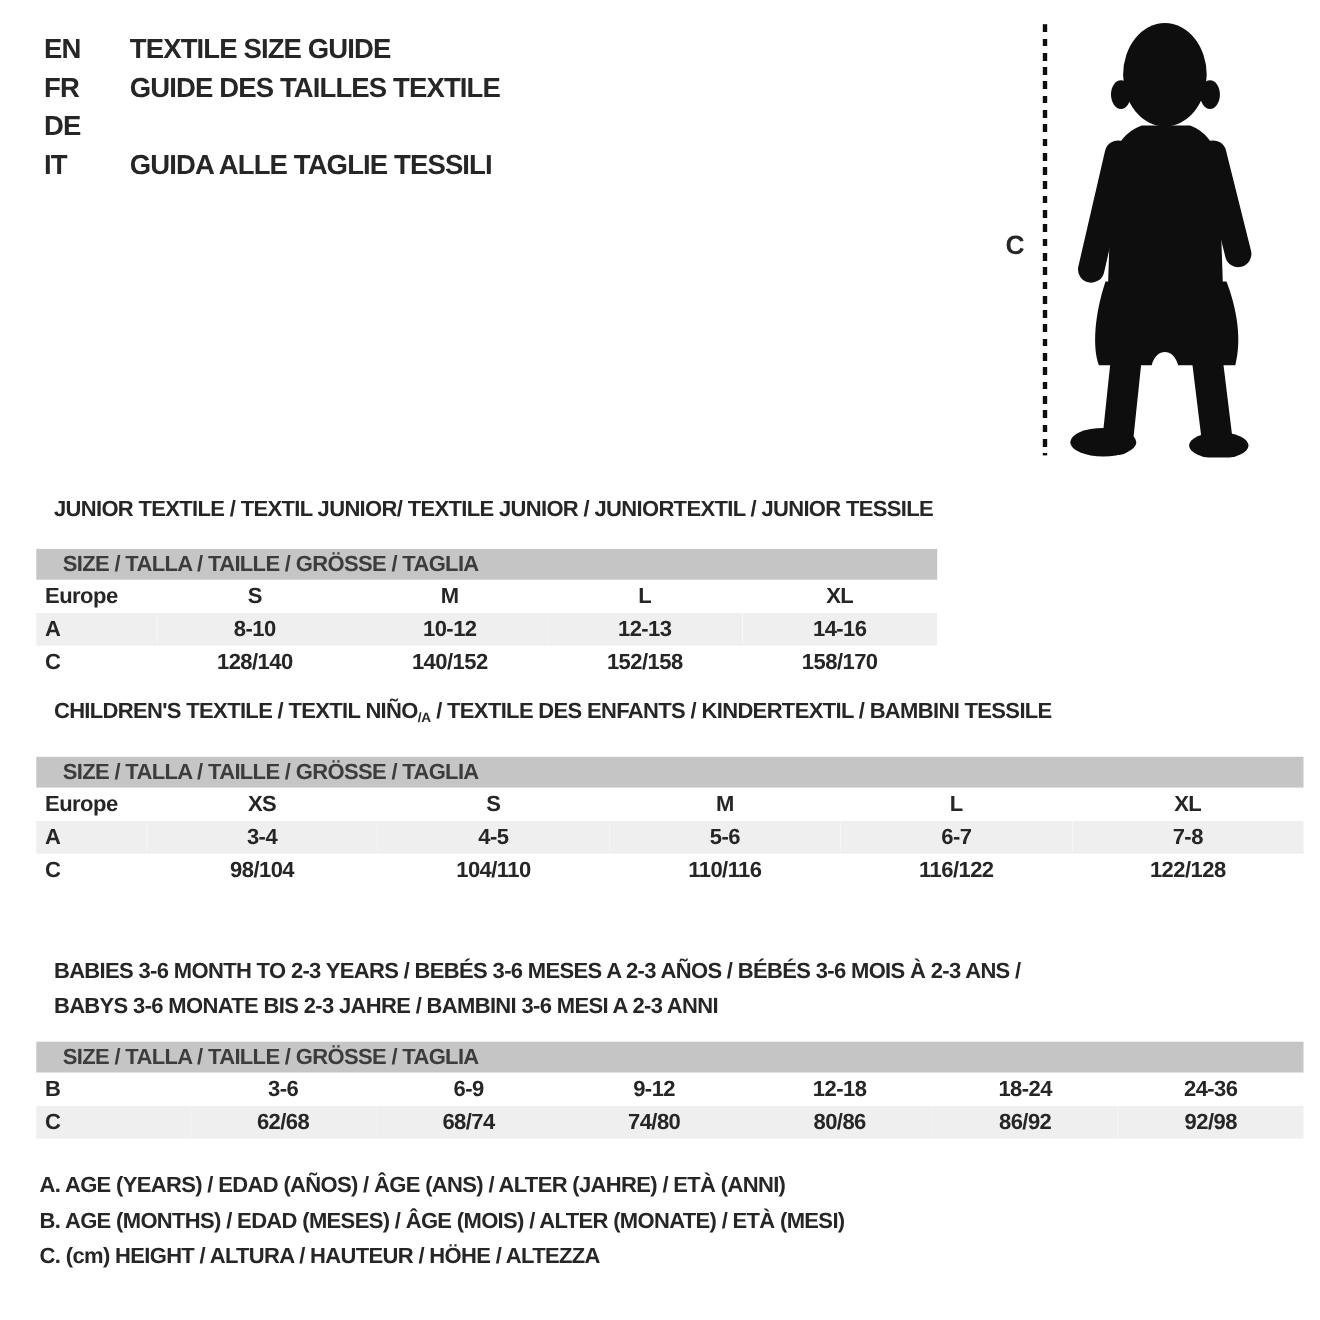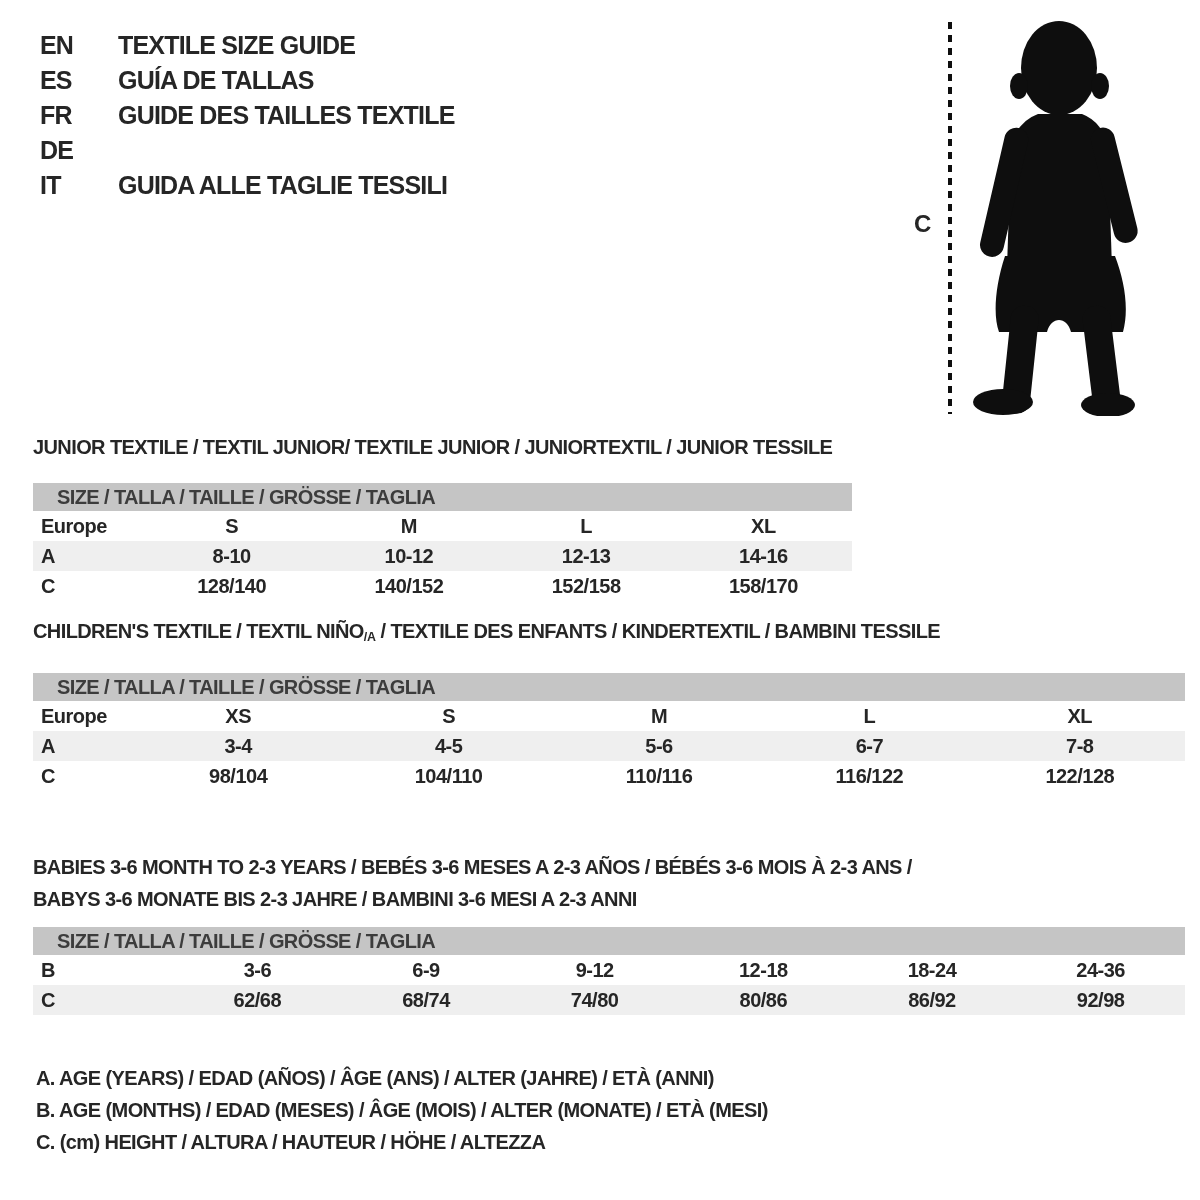--- a/index.html
+++ b/index.html
@@ -20,21 +20,21 @@
     background:repeating-linear-gradient(to bottom,var(--silhouette,#0e0e0e) 0 7px,transparent 7px 13px);
   }
   .toddler-svg{position:absolute;left:958px;top:16px;width:184px;height:400px;}
   .toddler-svg *{fill:var(--silhouette,#0e0e0e);}
 
   
   .section{position:absolute;left:33px;}
   .section-junior{top:436px;width:819px;}
   .section-children{top:620px;width:1152px;}
   .section-babies{top:851px;width:1152px;}
-  h2{margin:0;font-size:20px;line-height:22px;font-weight:bold;letter-spacing:-0.6px;white-space:nowrap;}
+  h2{margin:16px;font-size:20px;line-height:22px;font-weight:bold;letter-spacing:-0.6px;white-space:nowrap;}
   .two-line h2{line-height:32px;}
   .subscript{font-size:0.62em;vertical-align:-0.28em;letter-spacing:-0.3px;}
 
   .size-bar{
     margin-top:25px;height:28px;line-height:28px;
     background:var(--size-header-bg,#c5c5c5);color:var(--size-header-text,#3c3c3c);
     font-weight:bold;font-size:20px;padding-left:24px;letter-spacing:-0.6px;
   }
   .section-babies .size-bar{margin-top:12px;}
 
@@ -51,24 +51,20 @@
 </style>
 </head>
 <body>
 
 <div class="page">
 
   <div class="lang-list">
     <div class="lang-row">
       <span class="lang-code">EN</span>
       <span>TEXTILE SIZE GUIDE</span>
-    </div>
-    <div class="lang-row">
-      <span class="lang-code">ES</span>
-      <span>GUÍA DE TALLAS</span>
     </div>
     <div class="lang-row">
       <span class="lang-code">FR</span>
       <span>GUIDE DES TAILLES TEXTILE</span>
     </div>
     <div class="lang-row">
       <span class="lang-code">DE</span>
     </div>
     <div class="lang-row">
       <span class="lang-code">IT</span>

